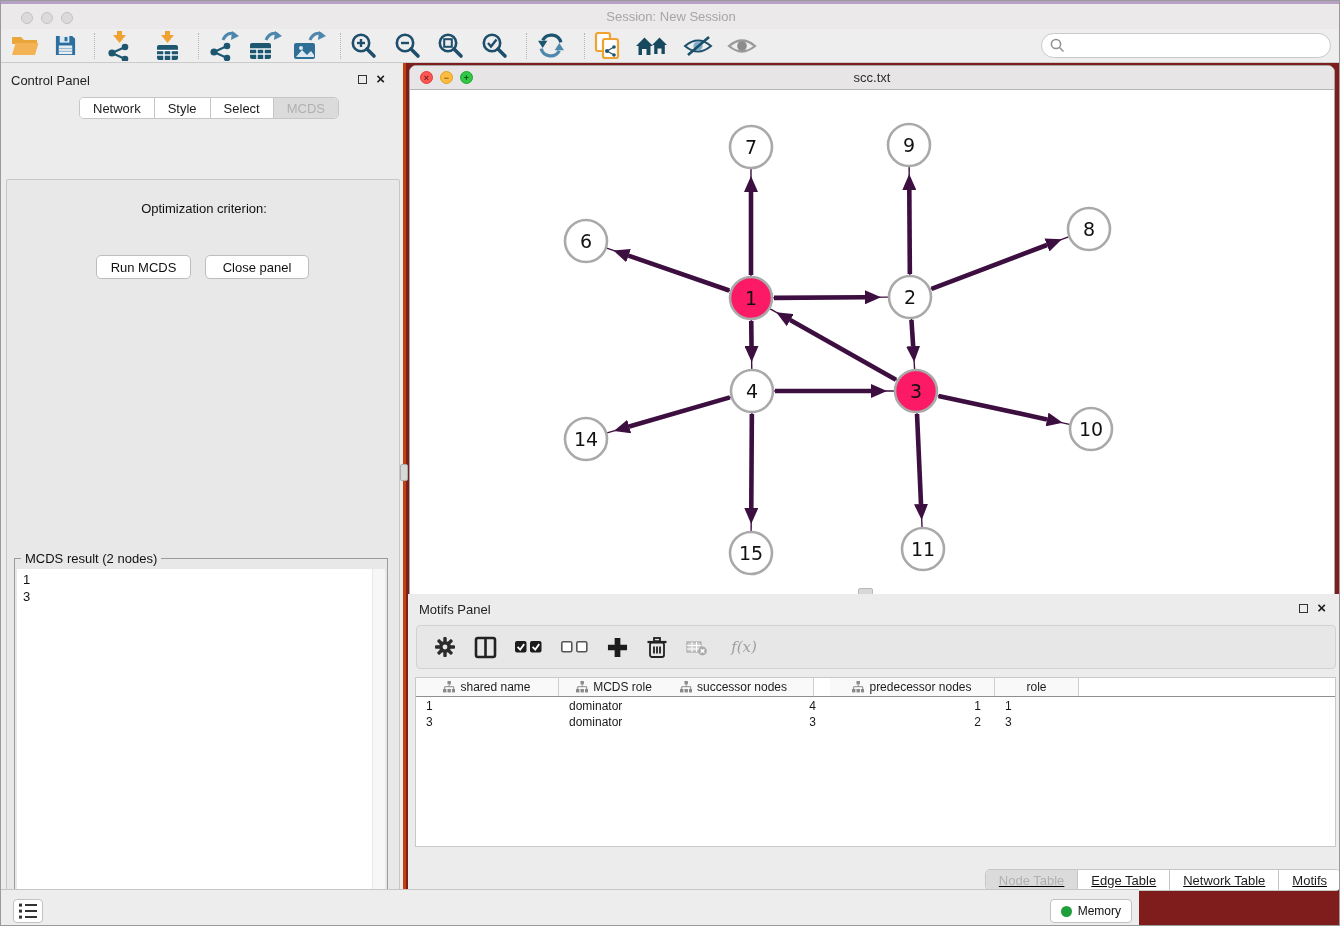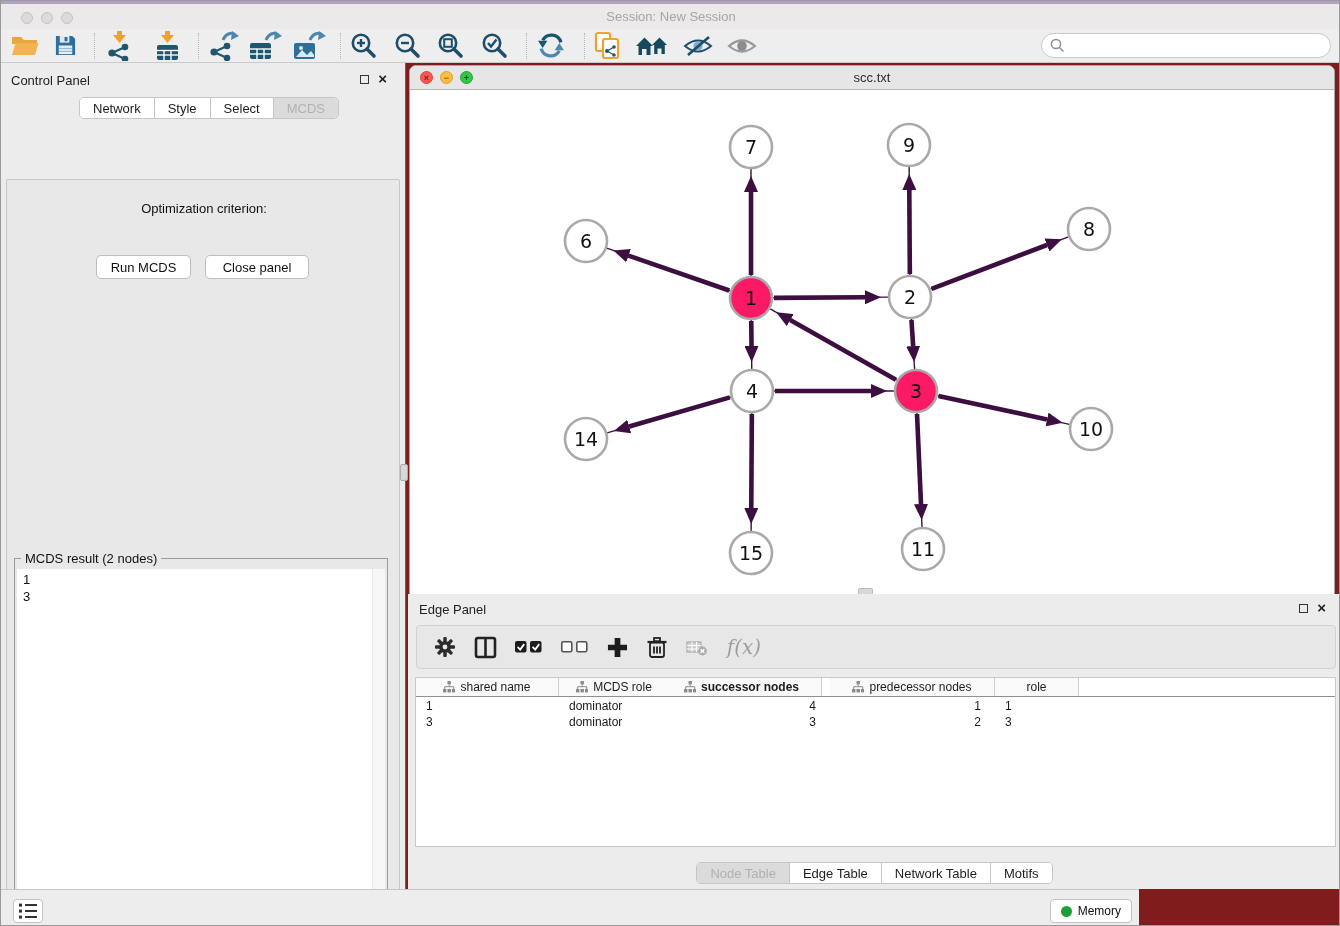--- a/index.html
+++ b/index.html
@@ -16,21 +16,21 @@
           background:#DCDADA;border:1px solid #C4C2C2;}
   
   #toolbar{left:0;top:28px;width:1340px;height:34px;background:#EFEEEE;border-bottom:1px solid #CBCBCB;}
   .tbtn{position:absolute;top:0;width:36px;height:33px;display:flex;align-items:center;justify-content:center;cursor:default;}
   .tsep{position:absolute;top:4px;height:26px;border-left:1px dotted #B5B5B5;}
   #search-wrap{position:absolute;left:1040px;top:4px;width:290px;height:25px;}
   #search-input{width:100%;height:100%;border:1px solid #C9C9C9;border-radius:13px;
                 padding:0 8px 0 27px;font-size:13px;background:#fff;outline:none;}
   #search-wrap svg{position:absolute;left:9px;top:5px;}
   
-  #control-panel{left:0;top:62px;width:405px;height:826px;background:#ECECEC;border-right:1px solid #c2410c;}
+  #control-panel{left:0;top:62px;width:405px;height:826px;background:#ECECEC;border-right:3px solid #c2410c;}
   .panel-title{font-size:13px;color:#222;}
   .panel-icons{position:absolute;display:flex;gap:9px;align-items:center;}
   .float-ico{width:9px;height:9px;border:1.5px solid #333;display:inline-block;}
   .close-ico{font-size:15px;font-weight:bold;color:#1c1c1c;line-height:12px;}
   .seg-group{display:inline-flex;border:1px solid #C6C6C6;border-radius:5px;overflow:hidden;background:#fff;height:22px;}
   .seg{padding:0 13px;font-size:13px;color:#1c1c1c;background:#fff;border-right:1px solid #C6C6C6;
        display:flex;align-items:center;cursor:default;white-space:nowrap;}
   .seg:last-child{border-right:none;}
   .seg.selected{background:#DBDBDB;color:#B2B0B0;}
   #cp-content{left:5px;top:116px;width:394px;height:760px;background:#E8E8E8;border:1px solid #C6C6C6;border-radius:2px;}
@@ -57,28 +57,28 @@
   #light-red{left:10px;background:#FC5753;border:1px solid #DF3E38;color:#7a201d;}
   #light-yellow{left:30px;background:#FDBC40;border:1px solid #DEA123;color:#8a6117;}
   #light-green{left:50px;background:#33C748;border:1px solid #22A332;color:#0e5c18;}
   #net-canvas{position:absolute;left:0;top:24px;width:924px;height:504px;background:#fff;}
   #h-divider-handle{left:857px;top:587px;width:15px;height:7px;background:#D8D8D8;border:1px solid #B9B9B9;border-radius:2px;}
   
   #table-panel{left:407px;top:593px;width:933px;height:295px;background:#ECECEC;}
   #tp-toolbar{position:absolute;left:8px;top:31px;width:920px;height:44px;background:#E7E7E7;
               border:1px solid #D2D2D2;border-radius:4px;display:flex;align-items:center;padding-left:10px;gap:4px;}
   .tp-btn{width:36px;height:36px;display:flex;align-items:center;justify-content:center;cursor:default;}
-  #fx-label{font-family:"DejaVu Serif","Liberation Serif",serif;font-style:italic;color:#9E9E9E;font-size:20px;}
+  #fx-label{font-family:"DejaVu Serif","Liberation Serif",serif;font-style:italic;color:#9E9E9E;font-size:15px;}
   #data-table{position:absolute;left:7px;top:83px;width:921px;height:170px;background:#fff;border:1px solid #C9C9C9;}
   #tbl-header{position:absolute;left:0;top:0;right:0;height:19px;border-bottom:1px solid #8F8F8F;}
   .hcell{position:absolute;top:0;height:18px;background:#F9F9F9;border-right:1px solid #CFCFCF;
          display:flex;align-items:center;justify-content:center;gap:5px;font-size:12px;color:#1c1c1c;}
   .trow{position:absolute;left:0;right:0;height:16px;}
   .tcell{position:absolute;font-size:12px;color:#1a1a1a;line-height:16px;white-space:nowrap;overflow:hidden;}
-  #tp-tabs{position:absolute;left:0;right:0;top:268px;display:flex;justify-content:center;}
+  #tp-tabs{position:absolute;left:0;right:0;top:275px;display:flex;justify-content:flex-end;text-decoration:underline;}
   
   #statusbar{left:0;top:888px;width:1138px;height:38px;background:#EDEDED;border-top:1px solid #C6C6C6;}
   #list-btn{position:absolute;left:12px;top:9px;width:30px;height:24px;background:#fff;border:1px solid #C2C2C2;
             border-radius:4px;display:flex;align-items:center;justify-content:center;}
   #memory-btn{position:absolute;right:7px;top:9px;height:24px;background:#fff;border:1px solid #C2C2C2;border-radius:4px;
               display:flex;align-items:center;gap:6px;padding:0 10px;font-size:12px;color:#111;}
   #memory-dot{width:11px;height:11px;border-radius:50%;background:#1F9E3C;}
 </style>
 </head>
 <body>
@@ -400,21 +400,21 @@
           <g>
             <circle cx="513" cy="459" r="21" fill="#FFFFFF" stroke="#A9A9A9" stroke-width="2.6"></circle>
             <text x="513" y="465.5" text-anchor="middle" fill="#111111" font-size="19" font-family="&quot;DejaVu Sans&quot;, sans-serif">11</text>
           </g>
         </svg>
     </div>
   </div>
   <div class="abs" id="h-divider-handle"></div>
 
   <div class="abs" id="table-panel">
-    <div class="abs panel-title" style="left:11px;top:8px">Edge Panel</div>
+    <div class="abs panel-title" style="left:11px;top:8px">Motifs Panel</div>
     <div class="panel-icons" style="right:15px;top:8px">
       <span class="float-ico"></span>
       <span class="close-ico">×</span>
     </div>
 
     <div id="tp-toolbar">
       <div class="tp-btn">
         <svg width="20" height="20" viewBox="0 0 20 20">
           <g fill="#2B2B2B" transform="translate(10,10)">
             <rect x="-1.7" y="-10" width="3.4" height="5" rx="1"></rect>
@@ -507,21 +507,21 @@
               <path d="M6.2 3.5 v2 M1.7 8 v-2.3 h9 V8" stroke="#8A8A8A" fill="none" stroke-width="1"></path>
               <g fill="#8A8A8A">
                 <rect x="4.5" y="0" width="3.4" height="3.4"></rect>
                 <rect x="0" y="8" width="3.4" height="3.4"></rect>
                 <rect x="4.5" y="8" width="3.4" height="3.4"></rect>
                 <rect x="9" y="8" width="3.4" height="3.4"></rect>
               </g>
             </svg>
             <span>MCDS role</span>
           </div>
-          <div class="hcell" style="left: 246px; width: 160px; font-weight: bold;">
+          <div class="hcell" style="left: 238px; width: 160px;">
             <svg width="12" height="12" viewBox="0 0 12 12">
               <path d="M6.2 3.5 v2 M1.7 8 v-2.3 h9 V8" stroke="#8A8A8A" fill="none" stroke-width="1"></path>
               <g fill="#8A8A8A">
                 <rect x="4.5" y="0" width="3.4" height="3.4"></rect>
                 <rect x="0" y="8" width="3.4" height="3.4"></rect>
                 <rect x="4.5" y="8" width="3.4" height="3.4"></rect>
                 <rect x="9" y="8" width="3.4" height="3.4"></rect>
               </g>
             </svg>
             <span>successor nodes</span>

